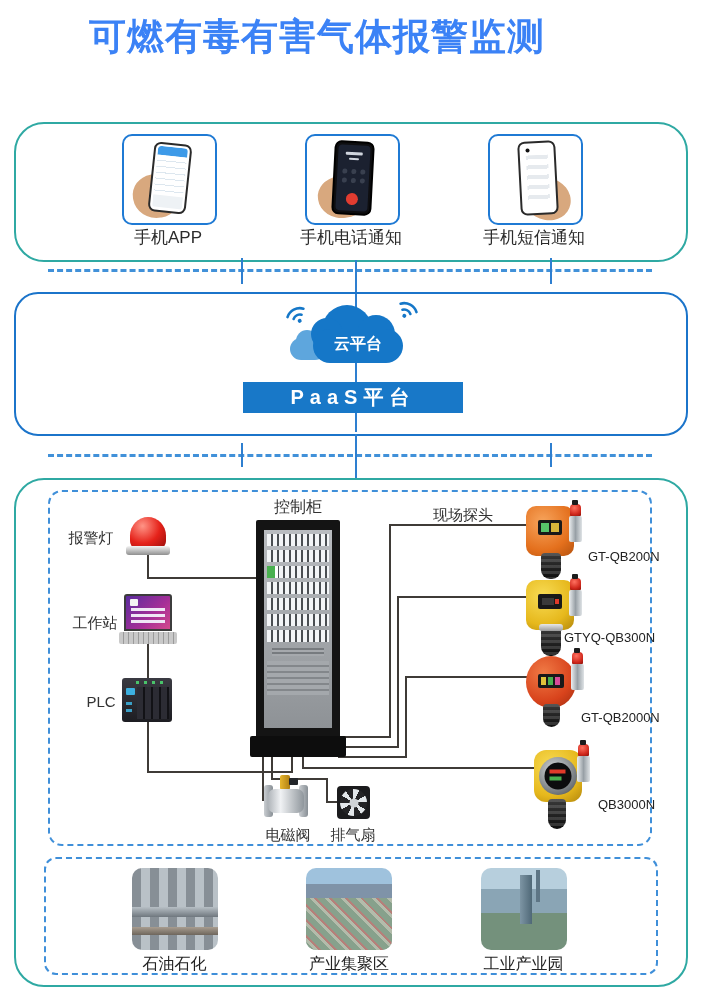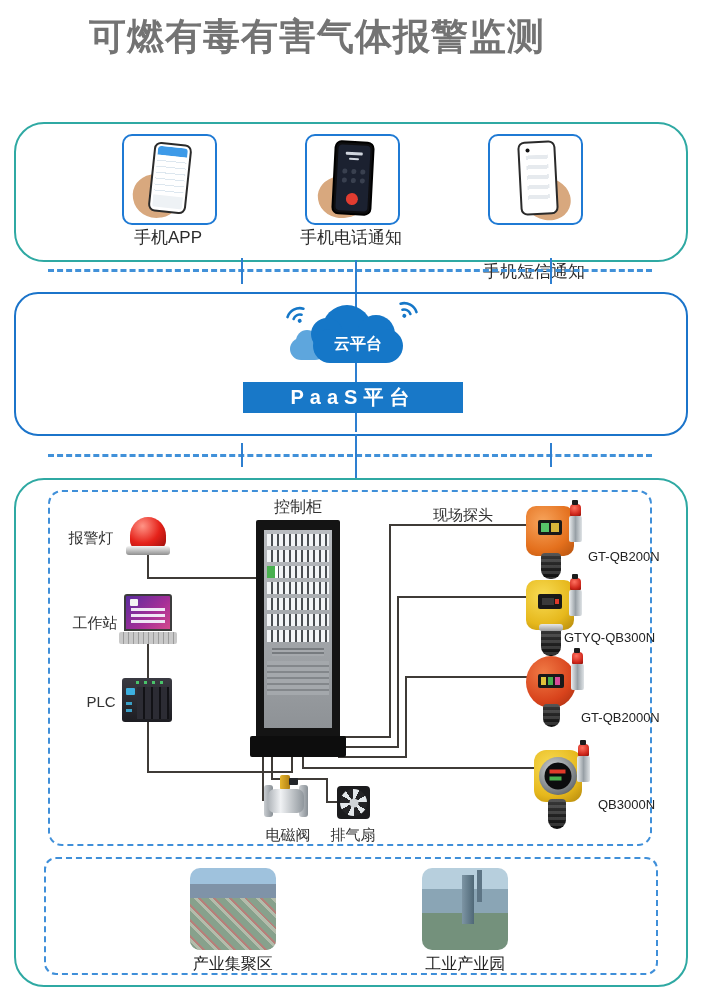--- a/index.html
+++ b/index.html
@@ -1,20 +1,20 @@
 <!DOCTYPE html>
 <html><head>
 <meta charset="utf-8">
 <style>
   html,body{margin:0;padding:0;background:#fff;}
   .page{position:relative;width:702px;height:1000px;background:#fff;overflow:hidden;
         font-family:"Liberation Sans",sans-serif;}
   
   .title{position:absolute;left:0;top:12px;width:634px;text-align:center;
-         font-size:37px;font-weight:bold;color:#737373;letter-spacing:1px;}
+         font-size:37px;font-weight:bold;color:#3b82f6;letter-spacing:1px;}
   .subtitle{position:absolute;left:0;top:66px;width:702px;display:flex;
             justify-content:center;gap:30px;font-size:24px;font-weight:bold;color:#1767bd;}
   
   .sec-teal{position:absolute;border:2px solid #2fa9a3;border-radius:30px;background:#fff;}
   .sec1{left:14px;top:122px;width:670px;height:136px;}
   .sec2{position:absolute;left:14px;top:292px;width:670px;height:140px;
         border:2px solid #1b74ca;border-radius:24px;background:#fff;}
   .sec3{left:14px;top:478px;width:670px;height:505px;}
   .dash-rect{position:absolute;border:2px dashed #3f8fd9;border-radius:14px;}
   .dashA{left:48px;top:490px;width:600px;height:352px;}
@@ -22,21 +22,21 @@
   
   .hdash{position:absolute;height:0;border-top:3px dashed #4191d9;}
   .hd1{left:48px;top:269px;width:604px;}
   .hd2{left:48px;top:454px;width:604px;}
   .vline{position:absolute;width:2px;background:#2e7fd0;}
   
   .pcard{position:absolute;top:134px;width:91px;height:87px;border:2px solid #1f7ad4;
          border-radius:10px;background:#fff;overflow:hidden;}
   .pc1{left:122px;} .pc2{left:305px;} .pc3{left:488px;}
   .plabel{position:absolute;top:226px;width:110px;text-align:center;font-size:17px;color:#2b2b2b;}
-  .pl1{left:113px;} .pl2{left:296px;} .pl3{left:479px;margin-top:34px;}
+  .pl1{left:113px;} .pl2{left:296px;} .pl3{left:479px;}
   .hand{position:absolute;background:#d8a87e;border-radius:46% 54% 48% 52%;}
   .phone{position:absolute;border:2px solid #2a2a2a;border-radius:7px;background:#fff;}
   .scr{position:absolute;inset:2px;border-radius:4px;overflow:hidden;background:#fff;}
   .scr-head{height:9px;background:#3d9ae8;}
   .scr-rows{height:40px;background:repeating-linear-gradient(180deg,#fff 0 5px,#dde7ef 5px 6px);}
   .scr-foot{height:12px;background:#eef2f5;}
   .phone.dark{background:#0e0e10;border-color:#000;}
   .scr.dark{background:#1b2130;}
   .call-line{position:absolute;left:50%;transform:translateX(-50%);background:#cfd4dd;border-radius:1px;}
   .dial-dot{position:absolute;width:5px;height:5px;border-radius:50%;background:#39404f;}
@@ -354,20 +354,27 @@
   <div class="dlabel" style="left:257px;top:826px;width:62px;">电磁阀</div>
 
   <div class="fan">
     <div class="blades"></div>
       <div class="hub"></div>
   </div>
   <div class="dlabel" style="left:322px;top:826px;width:62px;">排气扇</div>
 
   <div class="parks">
     <div class="park">
+      <div class="photo ph2">
+          <div class="p1"></div>
+          <div class="p2"></div>
+        </div>
+      <div class="cap">石油石化</div>
+    </div>
+    <div class="park">
       <div class="photo ph3">
           <div class="h"></div>
         </div>
       <div class="cap">产业集聚区</div>
     </div>
     <div class="park">
       <div class="photo ph5">
           <div class="tw"></div>
           <div class="ch"></div>
         </div>

